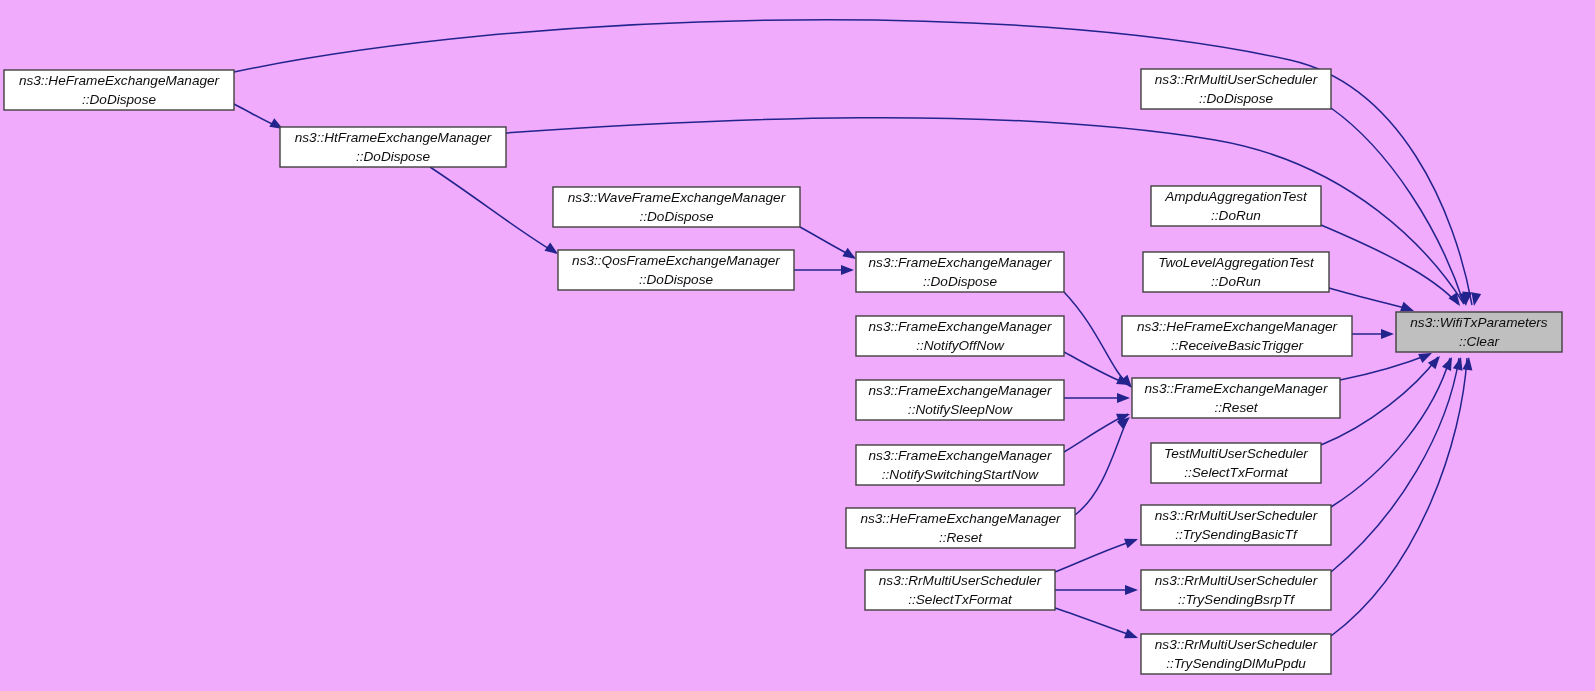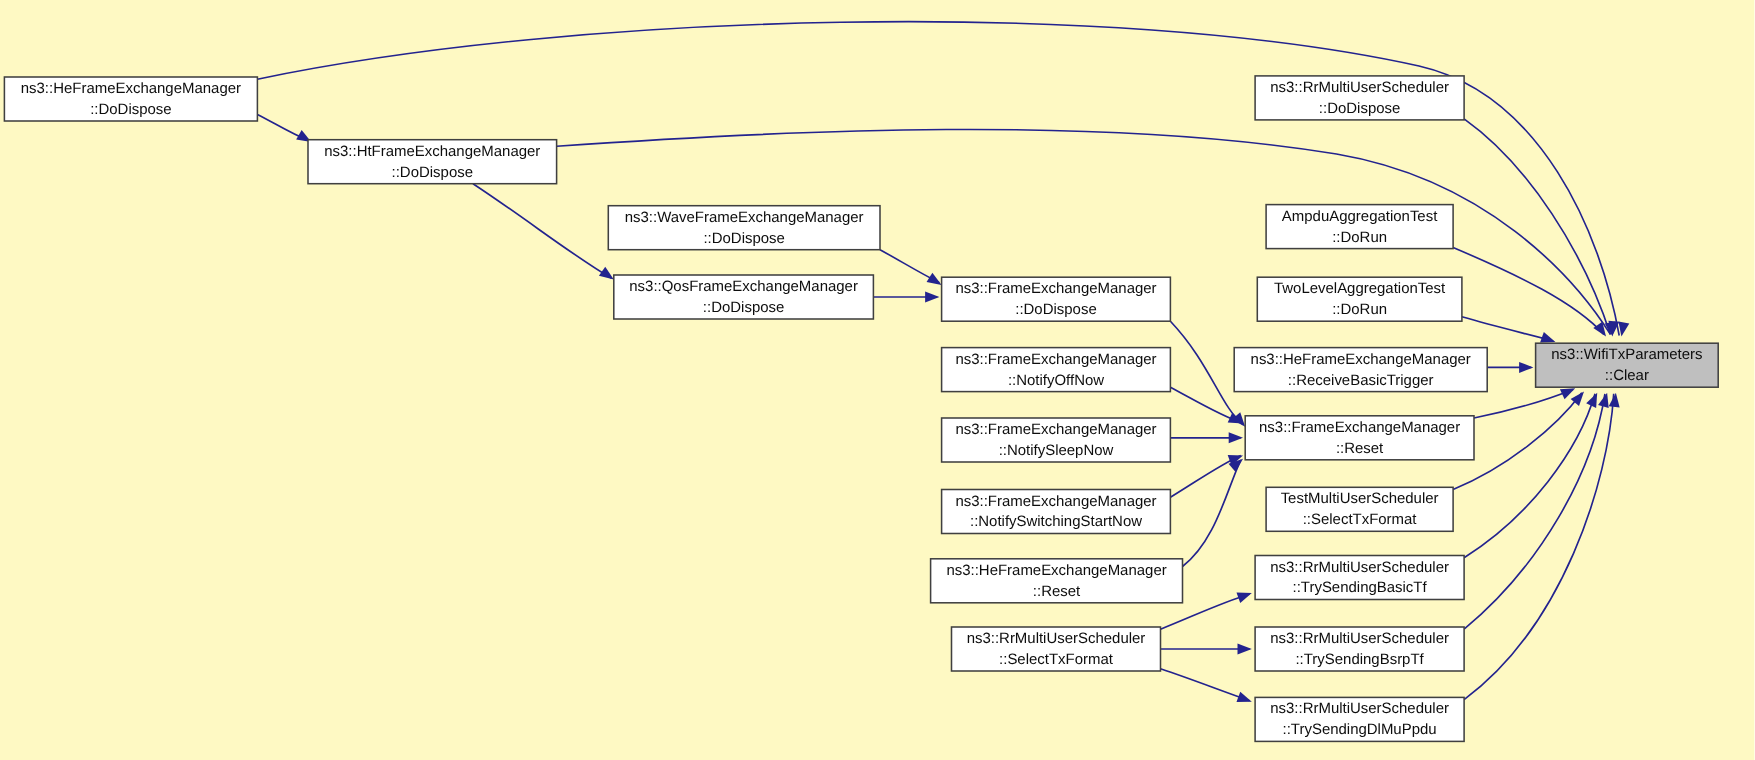--- a/index.html
+++ b/index.html
@@ -4,23 +4,24 @@
 <style>
   html, body {
     margin: 0;
     padding: 0;
     background: #ffffff;
   }
   #canvas {
     position: relative;
     width: 1595px;
     height: 691px;
-    background: #fef9c3;
+    background: #f0abfc;
     font-family: "Liberation Sans", "DejaVu Sans", sans-serif;
     overflow: hidden;
+    font-style: italic;
   }
   svg#graph {
     position: absolute;
     left: 0;
     top: 0;
     width: 1595px;
     height: 691px;
   }
   .node-rect {
     fill: #ffffff;

